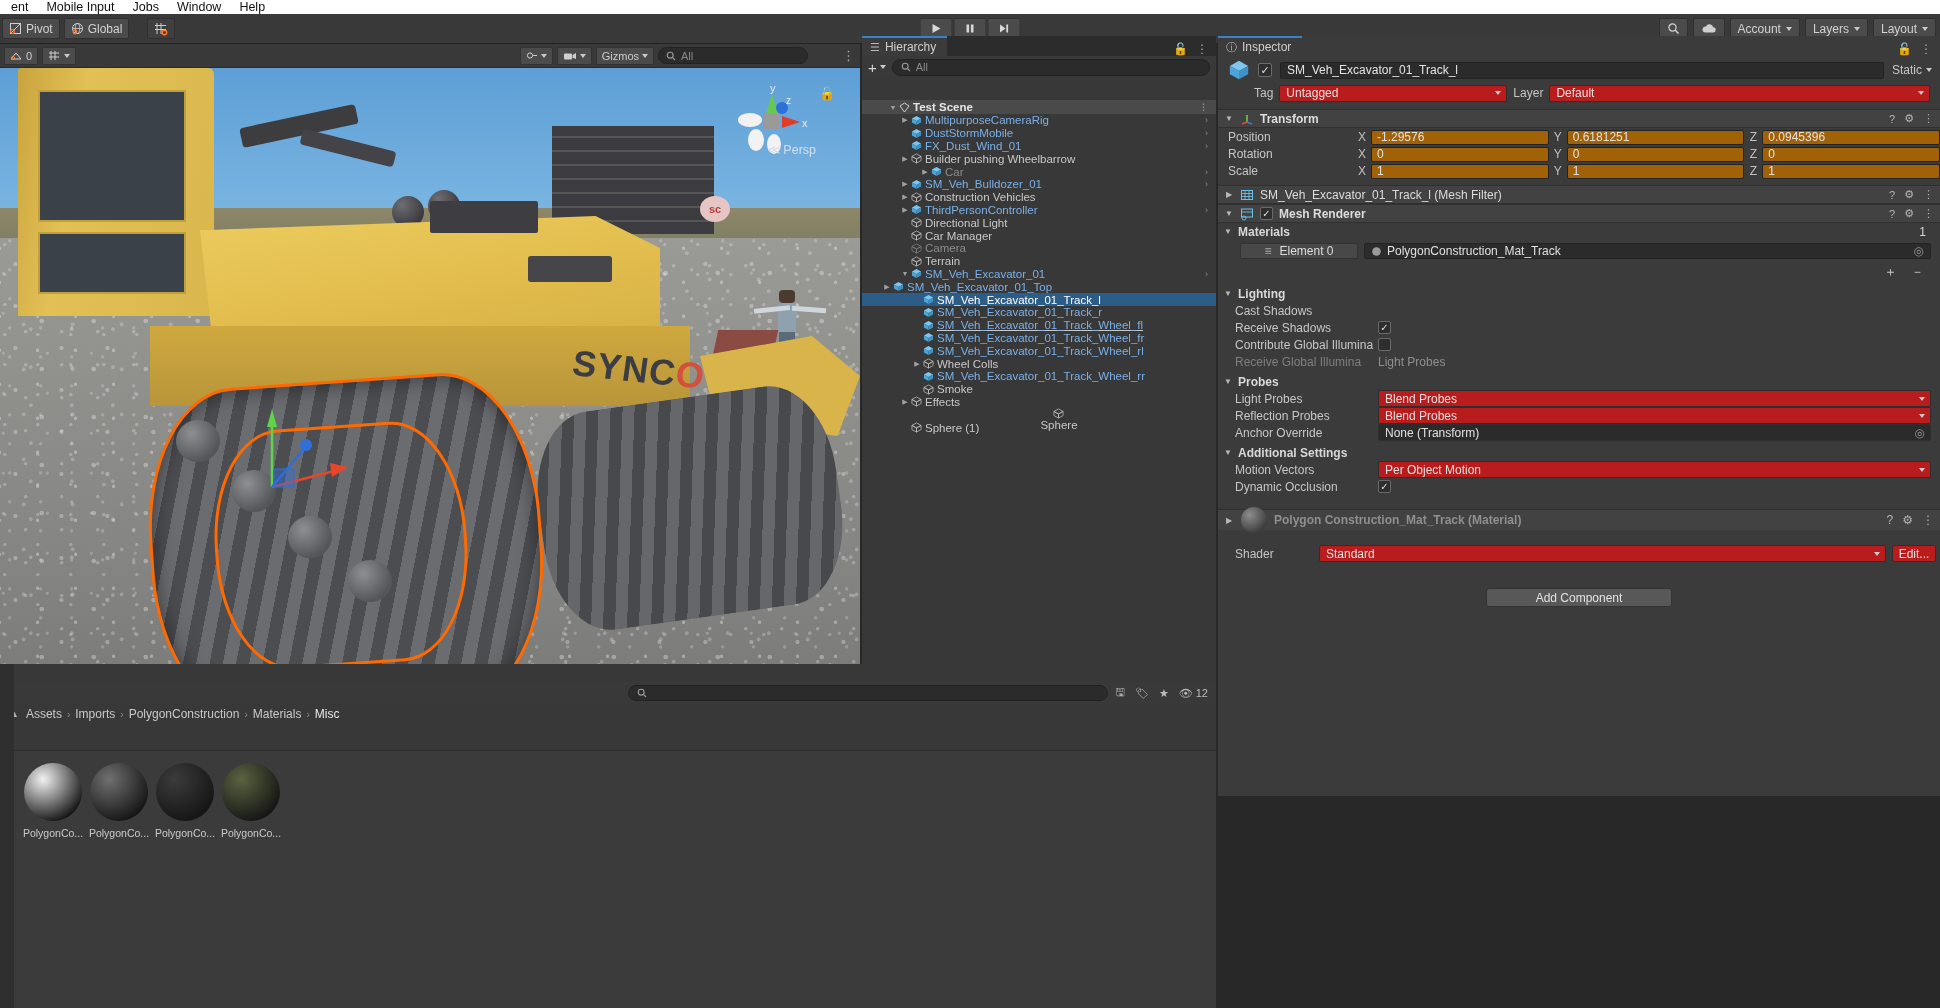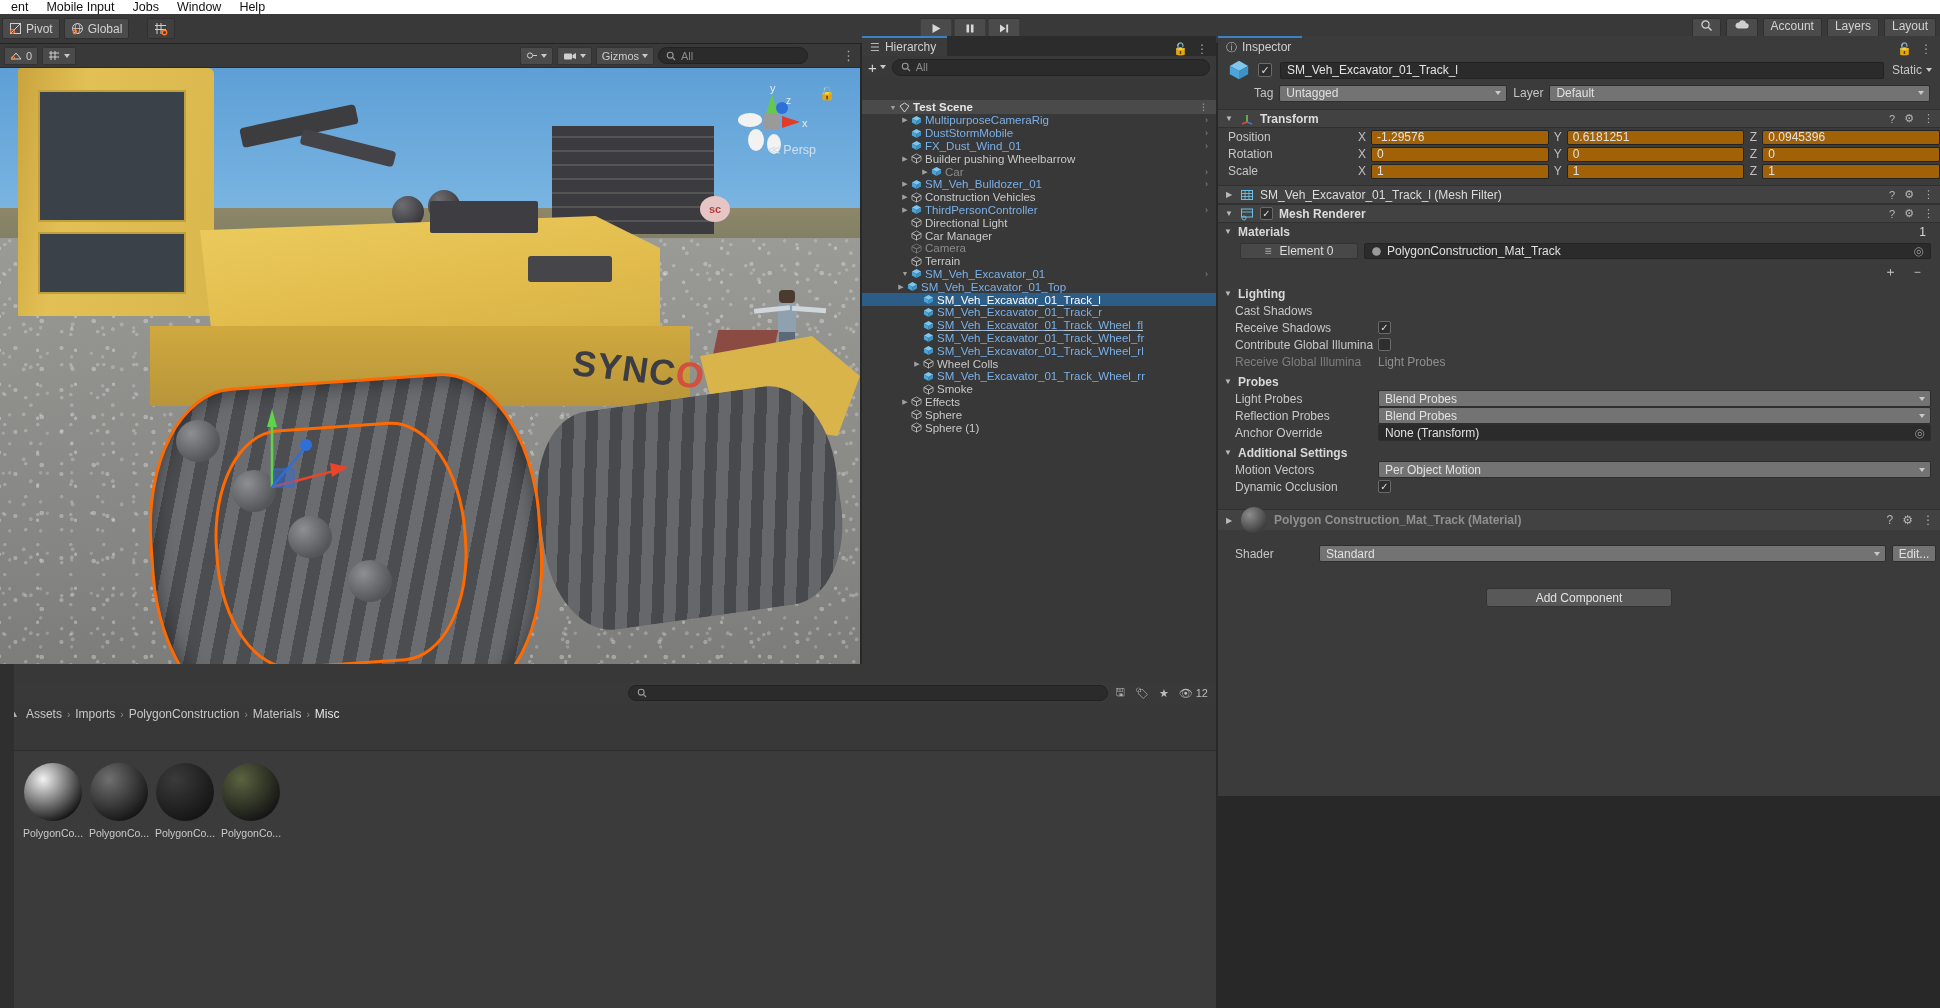--- a/index.html
+++ b/index.html
@@ -35,21 +35,21 @@
   }
   .tbtn.dark { background: #3f3f3f; }
   .play-group { position: absolute; left: 50%; transform: translateX(-50%); display: flex; gap: 1px; }
   .play-group .pb {
     width: 33px; height: 21px; background: #4b4b4b; border: 1px solid #303030;
     display: flex; align-items: center; justify-content: center; color: #d6d6d6;
   }
   .tb-right { position: absolute; right: 4px; display: flex; align-items: center; gap: 5px; }
   .tb-right .rb {
     height: 21px; background: #4b4b4b; border: 1px solid #303030; border-radius: 2px;
-    display: flex; align-items: center; gap: 5px; padding: 0 7px; font-size: 12px; color: #d2d2d2; flex-direction: column;
+    display: flex; align-items: center; gap: 5px; padding: 0 7px; font-size: 12px; color: #d2d2d2;
   }
   .caret { width: 0; height: 0; border-left: 3.5px solid transparent; border-right: 3.5px solid transparent; border-top: 4px solid #c9c9c9; }
 
   
   .panel { position: absolute; background: #383838; }
   .panel-tabbar {
     height: 20px; background: #2c2c2c; display: flex; align-items: flex-end;
   }
   .ptab {
     height: 20px; background: #3b3b3b; display: flex; align-items: center; gap: 5px;
@@ -180,21 +180,21 @@
   .insp-tab { background: #3b3b3b; }
   .insp-head { height: 24px; display: flex; align-items: center; padding: 4px 8px 0 10px; gap: 8px; }
   .cube-ico { width: 22px; height: 22px; }
   .chk { width: 14px; height: 14px; background: #2e2e2e; border: 1px solid #6a6a6a; border-radius: 2px;
     display: flex; align-items: center; justify-content: center; color: #ddd; font-size: 11px; }
   .name-field { flex: 1; height: 17px; background: #2b2b2b; border: 1px solid #222; border-radius: 2px;
     display: flex; align-items: center; padding: 0 6px; color: #e3e3e3; font-size: 12px; }
   .static-box { display: flex; align-items: center; gap: 4px; color: #c6c6c6; font-size: 12px; }
   .taglayer { height: 20px; display: flex; align-items: center; gap: 6px; padding: 0 8px 0 36px; margin-top: 3px; }
   .taglayer .lb { font-size: 12px; color: #c4c4c4; }
-  .dd { height: 17px; background: #737373; border: 1px solid #2e2e2e; border-radius: 2px;
+  .dd { height: 17px; background: #b91c1c; border: 1px solid #2e2e2e; border-radius: 2px;
     display: flex; align-items: center; padding: 0 6px; font-size: 12px; color: #e0e0e0; position: relative; }
   .dd .caret { position: absolute; right: 5px; }
   .comp-header {
     height: 19px; background: #424242; border-top: 1px solid #303030; border-bottom: 1px solid #303030;
     display: flex; align-items: center; gap: 6px; padding: 0 6px; margin-top: 6px;
   }
   .comp-header .ttl { font-weight: bold; font-size: 12px; color: #dcdcdc; }
   .comp-header .icons { margin-left: auto; display: flex; gap: 9px; color: #b4b4b4; font-size: 11px; align-items: center; }
   .tri-b { font-size: 8px; color: #b9b9b9; width: 10px; text-align: center; }
   .row3 { height: 16px; display: flex; align-items: center; padding-left: 10px; margin-top: 1px; }
@@ -643,21 +643,21 @@
             <span class="ico">
               <svg width="11" height="11" viewBox="0 0 24 24">
     <polygon points="12,2 22,7.5 12,13 2,7.5" fill="#7ec6ef" stroke="none" stroke-width="1.6"></polygon>
     <polygon points="2,7.5 12,13 12,22 2,16.5" fill="#49a5da" stroke="none" stroke-width="1.6"></polygon>
     <polygon points="22,7.5 12,13 12,22 22,16.5" fill="#3e93c6" stroke="none" stroke-width="1.6"></polygon>
               </svg>
             </span>
             <span class="lbl">SM_Veh_Excavator_01</span>
             <span class="chev">›</span>
           </div>
-          <div class="h-row prefab" style="padding-left: 34px; align-items: center;">
+          <div class="h-row prefab" style="padding-left: 20px; align-items: center;">
             <span class="tri">▶</span>
             <span class="ico">
               <svg width="11" height="11" viewBox="0 0 24 24">
     <polygon points="12,2 22,7.5 12,13 2,7.5" fill="#7ec6ef" stroke="none" stroke-width="1.6"></polygon>
     <polygon points="2,7.5 12,13 12,22 2,16.5" fill="#49a5da" stroke="none" stroke-width="1.6"></polygon>
     <polygon points="22,7.5 12,13 12,22 22,16.5" fill="#3e93c6" stroke="none" stroke-width="1.6"></polygon>
               </svg>
             </span>
             <span class="lbl">SM_Veh_Excavator_01_Top</span>
           </div>
@@ -753,21 +753,21 @@
             <span class="tri">▶</span>
             <span class="ico">
               <svg width="11" height="11" viewBox="0 0 24 24">
     <polygon points="12,2 22,7.5 12,13 2,7.5" fill="none" stroke="#c2c2c2" stroke-width="1.6"></polygon>
     <polygon points="2,7.5 12,13 12,22 2,16.5" fill="none" stroke="#c2c2c2" stroke-width="1.6"></polygon>
     <polygon points="22,7.5 12,13 12,22 22,16.5" fill="none" stroke="#c2c2c2" stroke-width="1.6"></polygon>
               </svg>
             </span>
             <span class="lbl">Effects</span>
           </div>
-          <div class="h-row" style="padding-left: 38px;">
+          <div class="h-row" style="padding-left: 38px; flex-direction: column;">
             <span class="tri empty"></span>
             <span class="ico">
               <svg width="11" height="11" viewBox="0 0 24 24">
     <polygon points="12,2 22,7.5 12,13 2,7.5" fill="none" stroke="#c2c2c2" stroke-width="1.6"></polygon>
     <polygon points="2,7.5 12,13 12,22 2,16.5" fill="none" stroke="#c2c2c2" stroke-width="1.6"></polygon>
     <polygon points="22,7.5 12,13 12,22 22,16.5" fill="none" stroke="#c2c2c2" stroke-width="1.6"></polygon>
               </svg>
             </span>
             <span class="lbl">Sphere</span>
           </div>

